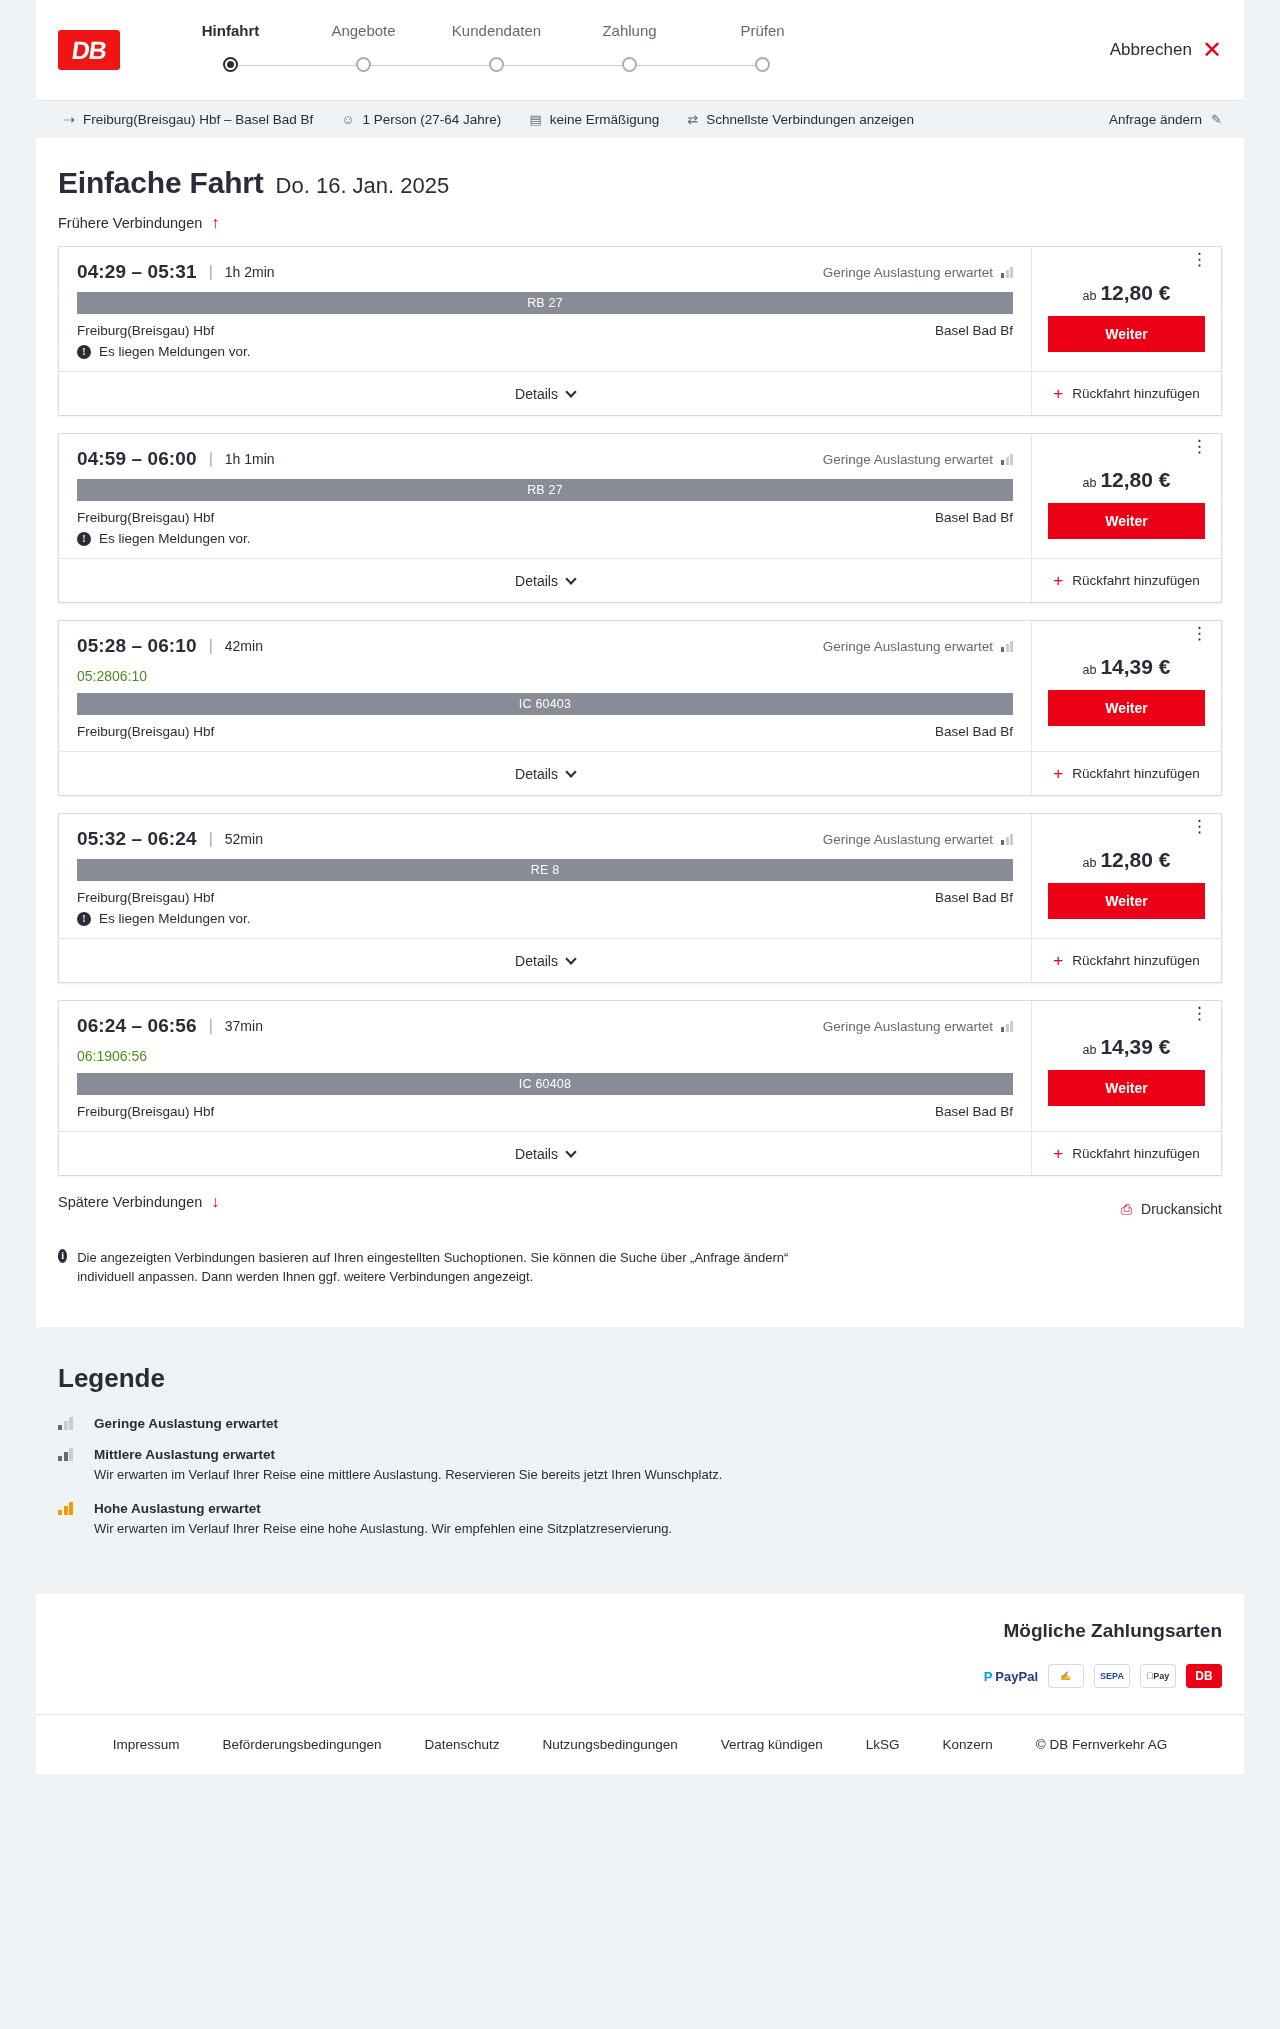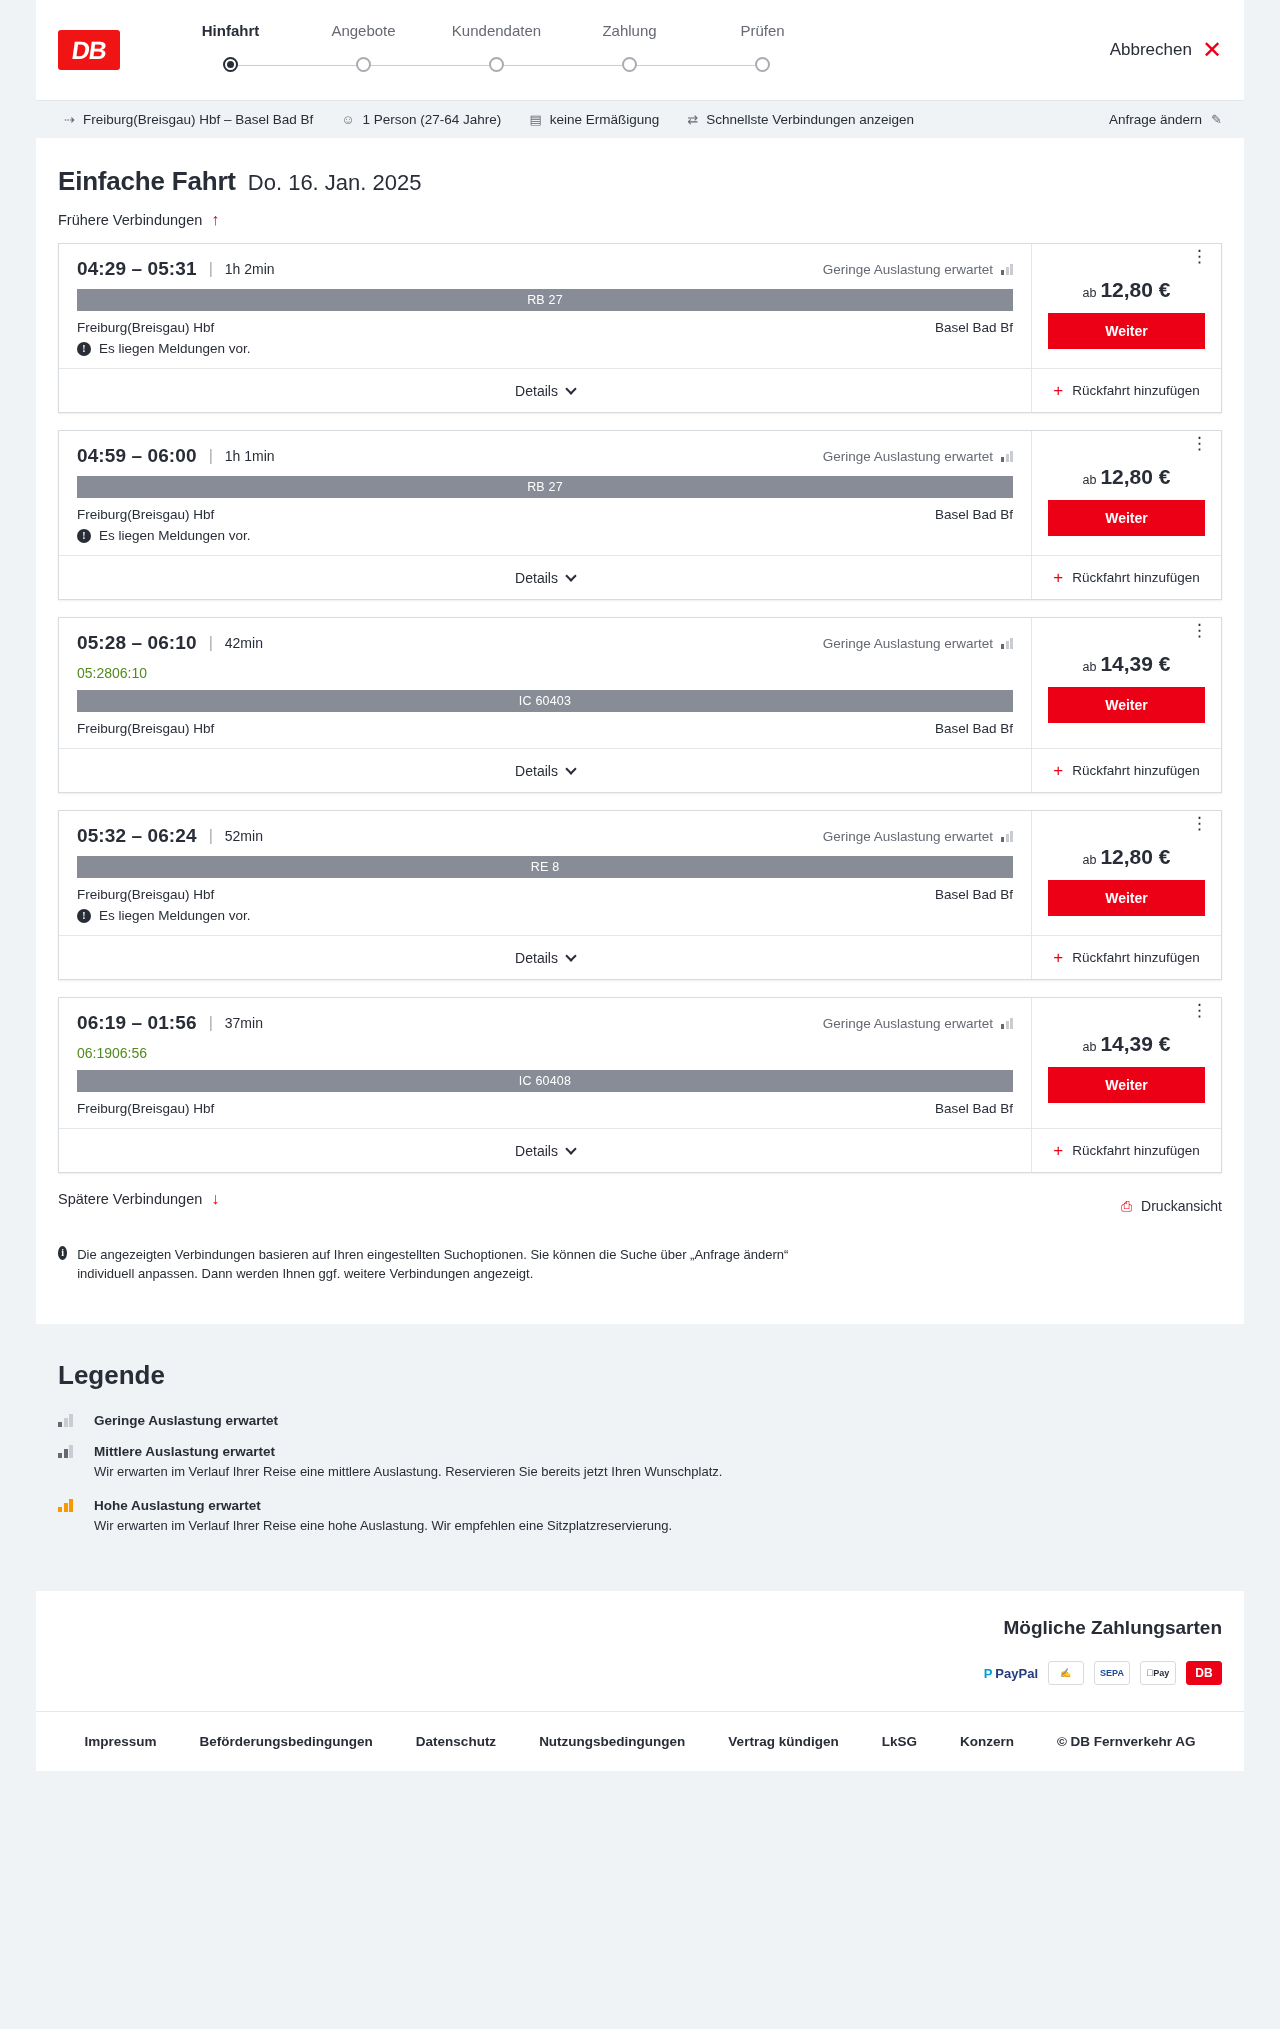--- a/index.html
+++ b/index.html
@@ -65,21 +65,21 @@
     padding:0 14px;
     gap:0;
   }
   .qb-item { display:flex; align-items:center; gap:8px; padding:0 14px; white-space:nowrap; }
   .qb-icon { color:#646973; font-size:13px; display:inline-flex; }
   .qb-right { margin-left:auto; display:flex; align-items:center; gap:9px; padding-right:8px; cursor:pointer;}
 
   
   .main { margin:0 36px; background:#fff; padding:28px 22px 40px 22px; }
   .title-row { display:flex; align-items:baseline; gap:12px; margin-bottom:14px;}
-  .title-strong { font-size:26px; font-weight:bold; letter-spacing:-0.2px;}
+  .title-strong { font-size:30px; font-weight:bold; letter-spacing:-0.2px;}
   .title-date { font-size:22px; }
   .earlier, .later {
     display:inline-flex; align-items:center; gap:9px;
     font-size:14.5px; color:#282d37; cursor:pointer; margin-bottom:14px;
   }
   .arrow { color:#ec0016; font-size:16px; }
 
   
   .conn {
     display:flex;
@@ -158,21 +158,21 @@
   .pay { margin:0 36px; background:#fff; padding:26px 22px 26px 22px; text-align:right;}
   .pay h3 { font-size:19px; margin:0 0 22px 0;}
   .pay-icons { display:flex; gap:10px; justify-content:flex-end; align-items:center;}
   .pay-chip {
     width:36px; height:24px; border:1px solid #d7dce1; border-radius:3px;
     display:flex; align-items:center; justify-content:center; font-size:9px; background:#fff;
   }
   .pay-paypal { display:flex; align-items:center; gap:3px; font-size:13px; font-weight:bold; color:#253b80;}
   .pay-red { background:#ec0016; border-color:#ec0016; color:#fff; font-weight:bold; font-size:12px;}
   .footer { margin:0 36px; background:#fff; border-top:1px solid #e3e7ea; padding:22px 0; }
-  .footer ul { list-style:none; display:flex; justify-content:center; gap:43px; margin:0; padding:0; font-size:13.5px;font-weight:bold;}
+  .footer ul { list-style:none; display:flex; justify-content:center; gap:43px; margin:0; padding:0; font-size:13.5px;}
   .footer li { cursor:pointer; }
   .footer li.copy { cursor:default; }
 </style>
 </head>
 <body>
 
 <div class="page">
 
   <div class="header">
     <div class="db-logo">
@@ -421,21 +421,21 @@
       <button class="weiter">Weiter</button>
       <div class="ret">
         <span class="plus">+</span>
         <span>Rückfahrt hinzufügen</span>
       </div>
     </div>
         </div>
         <div class="conn">
     <div class="conn-left">
       <div class="conn-head">
-        <div class="times">06:19 – 01:56</div>
+        <div class="times">06:24 – 06:56</div>
         <div class="sep">|</div>
         <div class="dur">37min</div>
         <div class="load">
           <span>Geringe Auslastung erwartet</span>
           <span class="bars">
                   <i class="b1"></i>
                   <i class="b2"></i>
                   <i class="b3"></i>
                 </span>
         </div>

